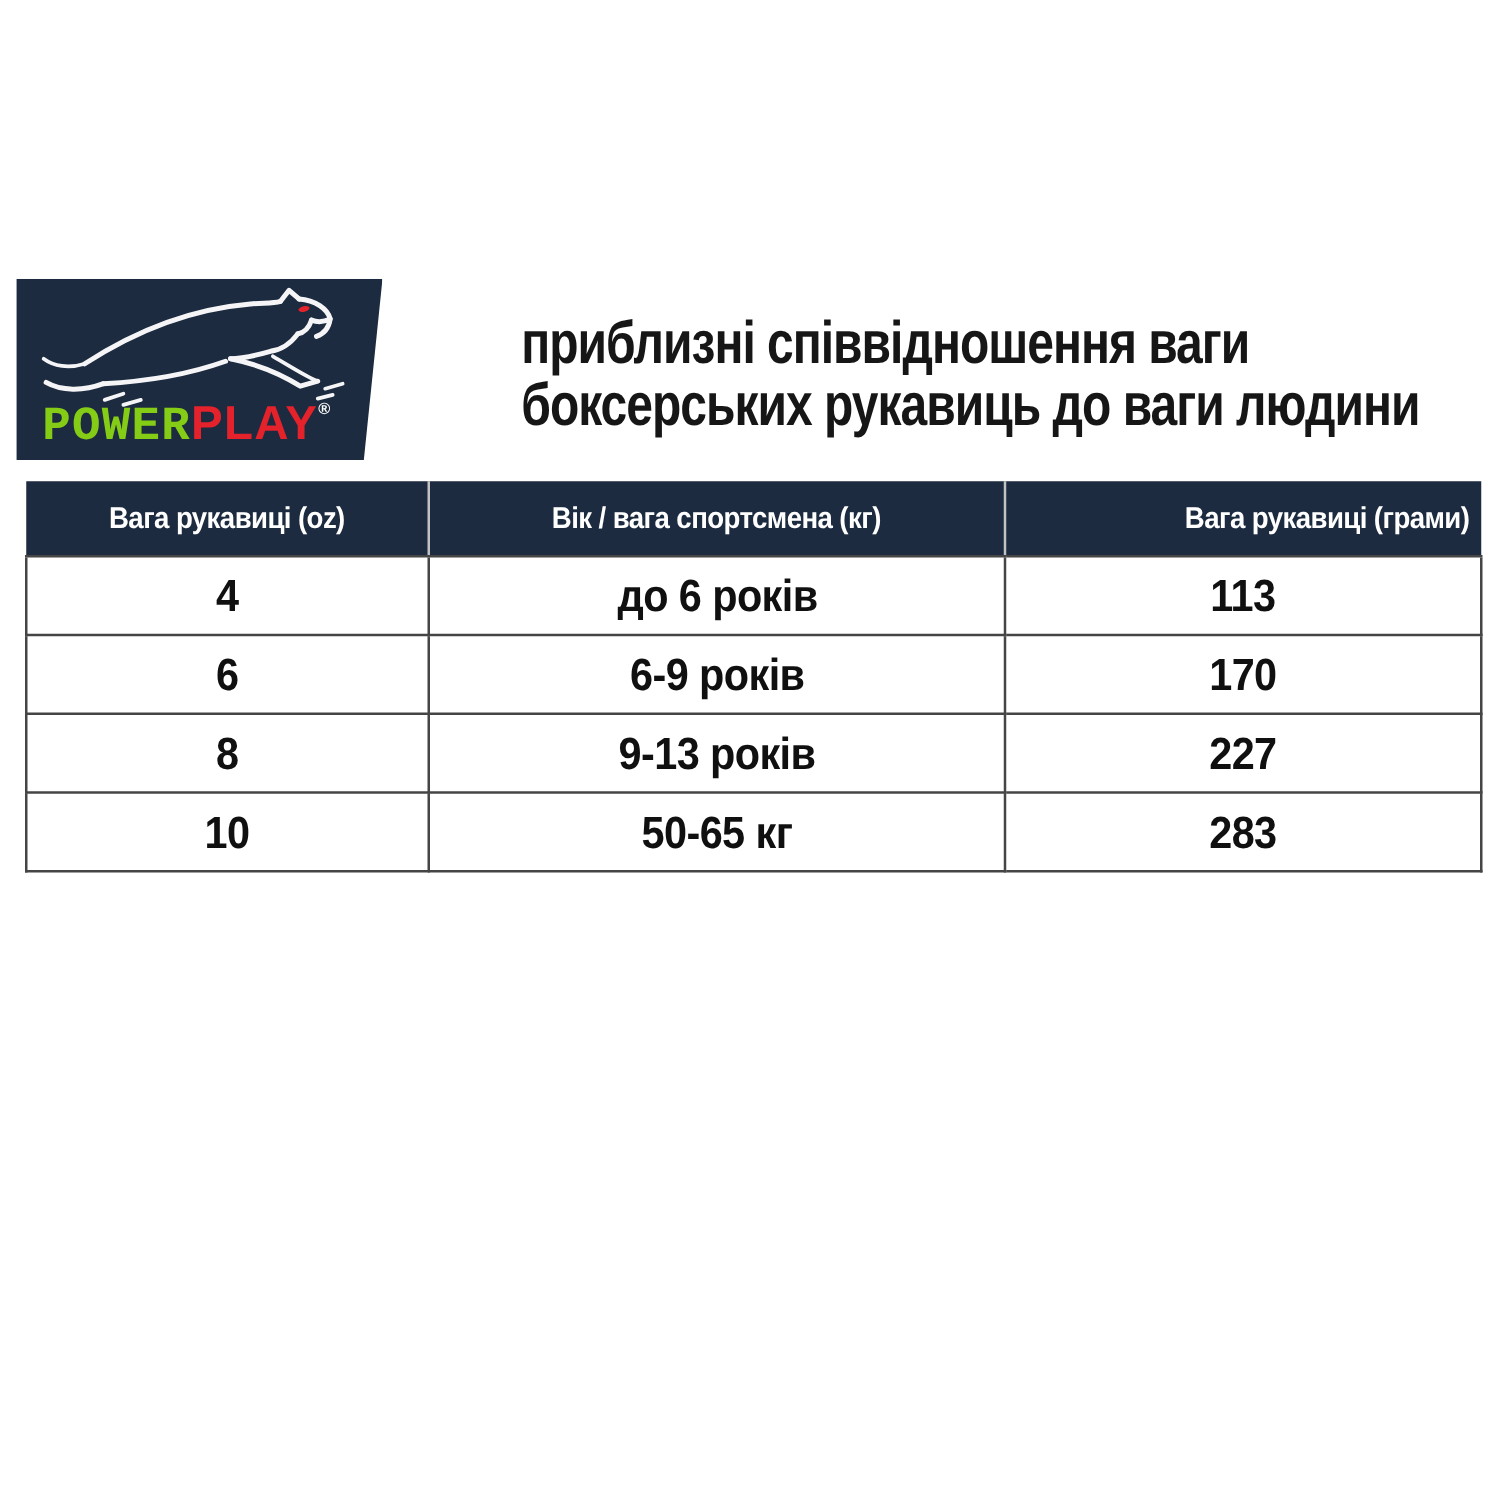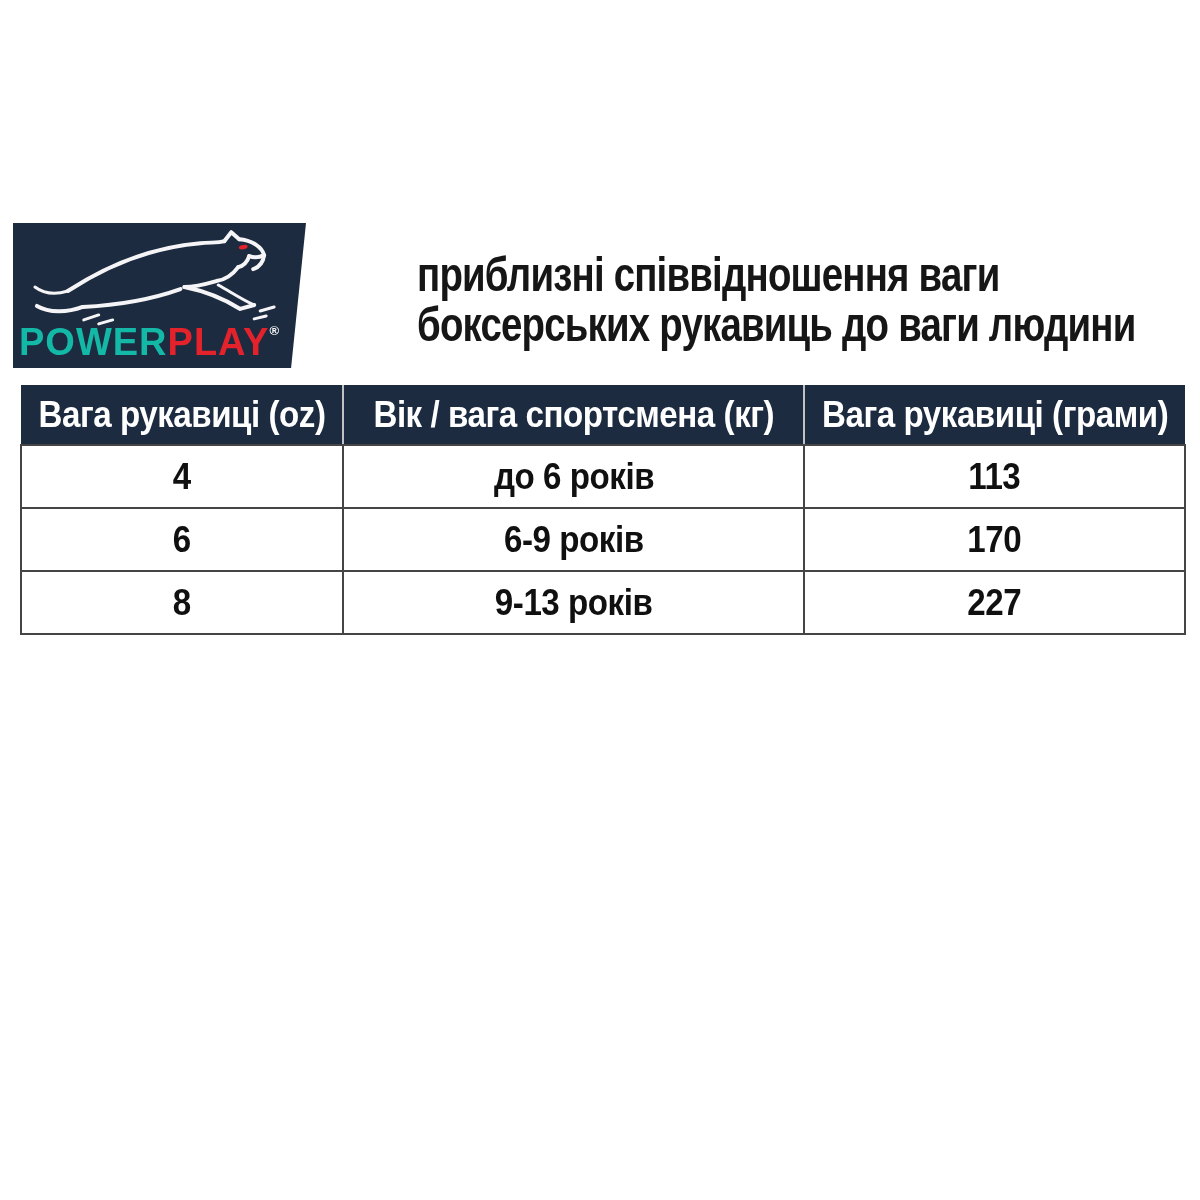--- a/index.html
+++ b/index.html
@@ -11,41 +11,41 @@
   .logo-block{
     position:absolute;left:13px;top:223px;width:293px;height:145px;
     background:var(--navy,#1c2b3f);
     clip-path:polygon(0 0,100% 0,94.9% 100%,0 100%);
   }
   .panther-svg{position:absolute;left:0;top:0;width:100%;height:100%;}
   .brand{
     position:absolute;left:0;bottom:7px;width:272px;text-align:center;
     font-weight:bold;font-size:38px;line-height:1;letter-spacing:1px;white-space:nowrap;
   }
-  .brand .w{color:#14b8a6;}
+  .brand .w{color:#84cc16;font-family:Liberation Mono, monospace;}
   .brand .r{color:var(--red,#e4222b);}
   .brand sup{font-size:13px;color:#ffffff;vertical-align:20px;letter-spacing:0;}
   
   .title{
     position:absolute;left:417px;top:250px;color:var(--text,#161616);
     font-weight:bold;font-size:48px;line-height:50px;white-space:nowrap;
   }
   .title .line{display:inline-block;transform:scaleX(0.80);transform-origin:left center;letter-spacing:-1px;}
   
   .size-table{
     position:absolute;left:20px;top:385px;width:1164px;
     border-collapse:collapse;table-layout:fixed;
   }
   .size-table th{
     background:var(--navy,#1c2b3f);color:var(--header_text,#ffffff);
-    font-size:36px;font-weight:bold;height:59px;text-align:center;vertical-align:middle;
+    font-size:24px;font-weight:bold;height:59px;text-align:center;vertical-align:middle;
     border:2px solid #c2c2c2;border-top:none;padding:0;
   }
   .size-table th:first-child{border-left:none;}
-  .size-table th:last-child{border-right:none;}
+  .size-table th:last-child{border-right:none;text-align:right;}
   .size-table th{border-bottom:2px solid var(--border,#454545);}
   .size-table td{
     background:#ffffff;color:#101010;
     font-size:36px;font-weight:bold;height:61px;text-align:center;vertical-align:middle;
     border:2px solid var(--border,#454545);padding:0;
   }
   .cx{display:inline-block;transform:scaleX(0.92);transform-origin:center center;letter-spacing:-0.5px;white-space:nowrap;}
 </style>
 </head>
 <body>
@@ -115,16 +115,21 @@
       <tr>
         <td><span class="cx">6</span></td>
         <td><span class="cx">6-9 років</span></td>
         <td><span class="cx">170</span></td>
       </tr>
       <tr>
         <td><span class="cx">8</span></td>
         <td><span class="cx">9-13 років</span></td>
         <td><span class="cx">227</span></td>
       </tr>
+      <tr>
+        <td><span class="cx">10</span></td>
+        <td><span class="cx">50-65 кг</span></td>
+        <td><span class="cx">283</span></td>
+      </tr>
     </tbody>
   </table>
 
 </div>
 
 </body></html>

